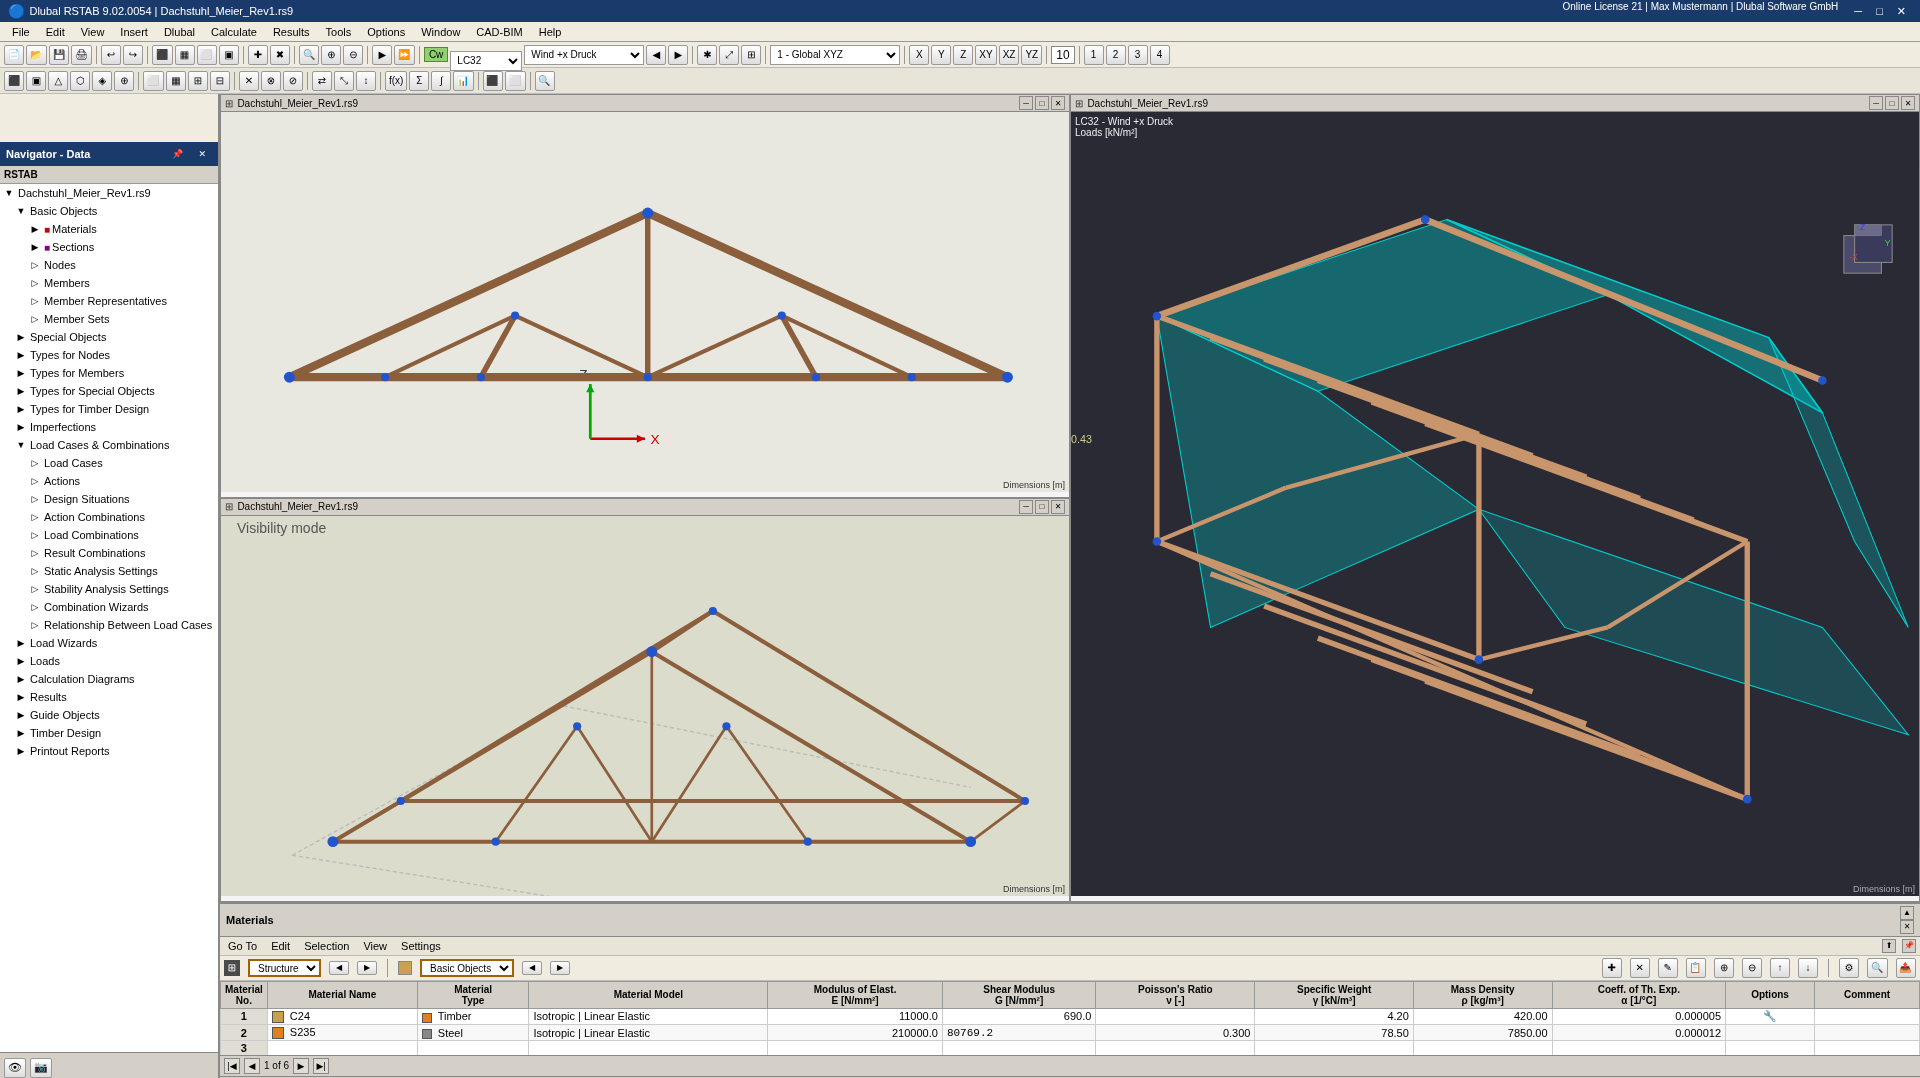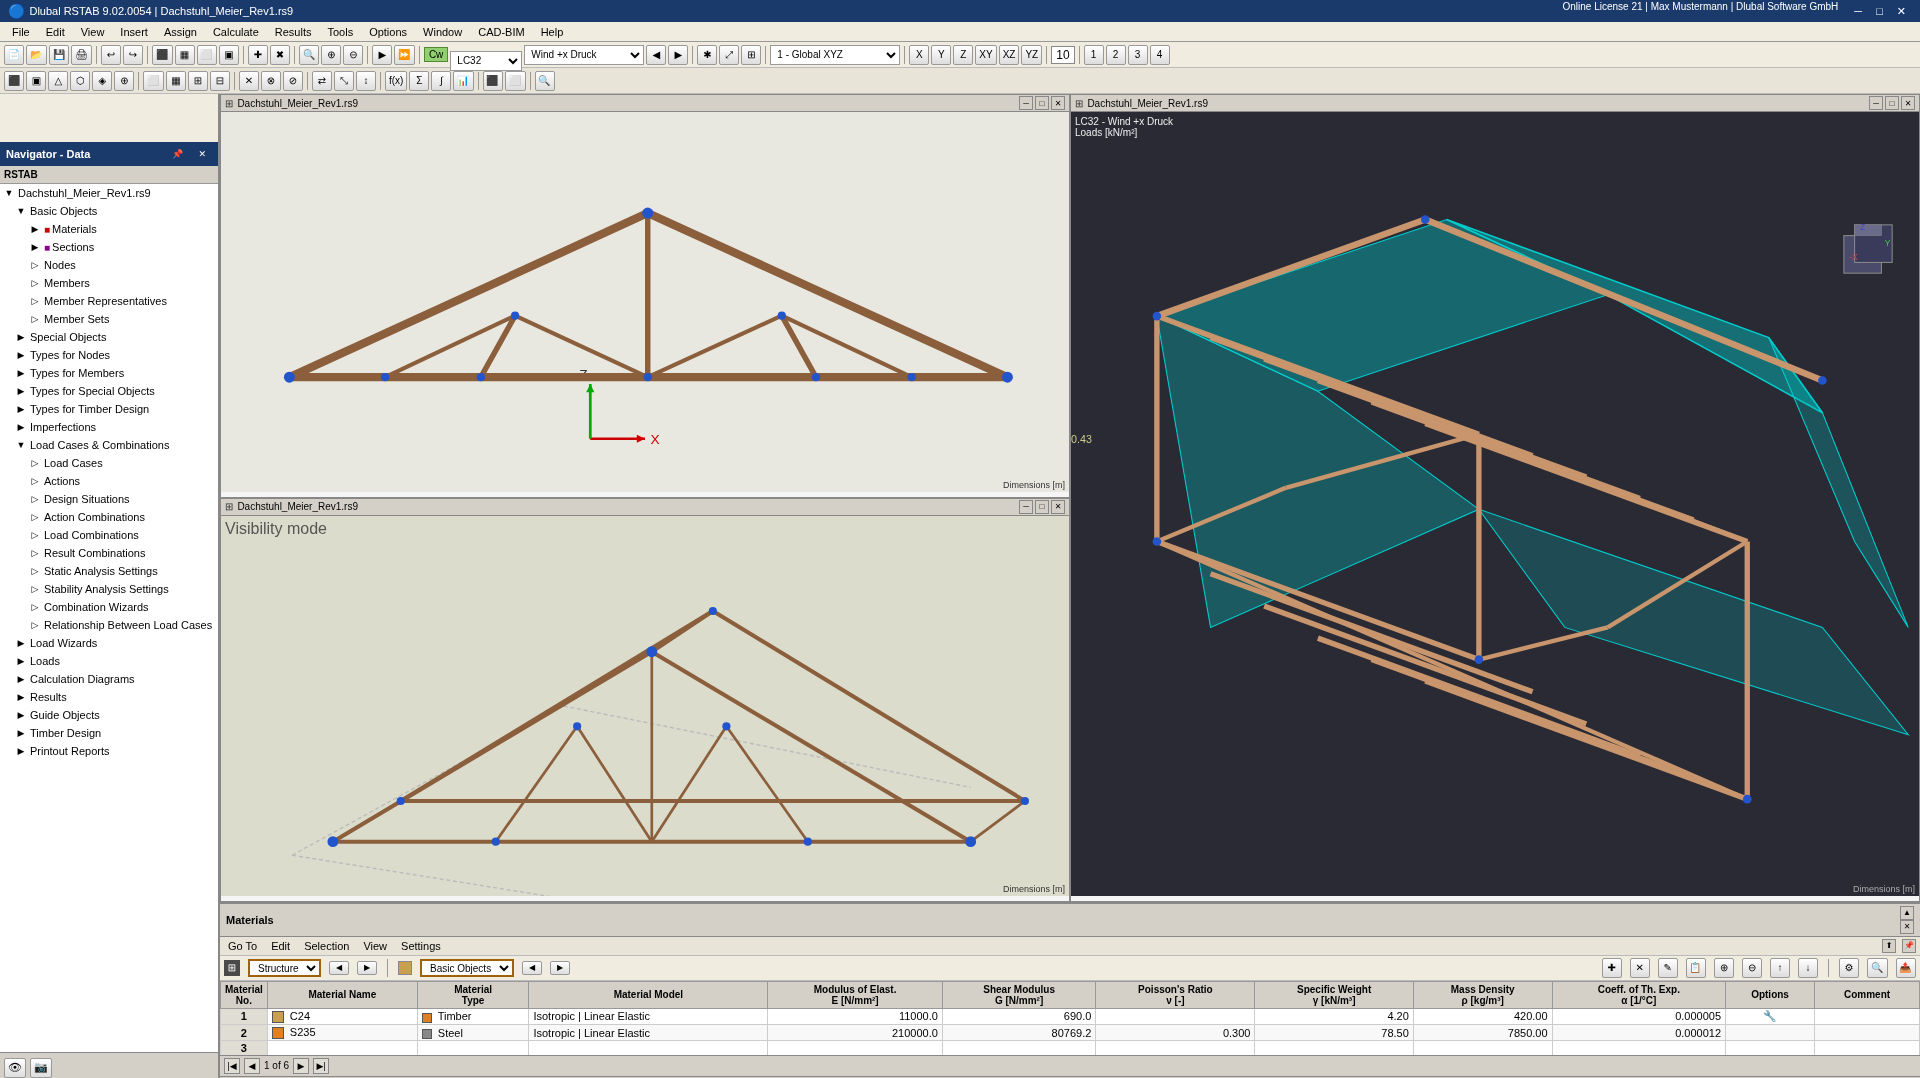--- a/index.html
+++ b/index.html
@@ -43,21 +43,21 @@
 
     
     .viewports { flex: 1; display: grid; grid-template-columns: 1fr 1fr; grid-template-rows: 1fr 1fr; gap: 0; }
     .viewport { background: #f5f5f5; border: 1px solid #888; position: relative; overflow: hidden; }
     .viewport-header { background: #d4d0c8; border-bottom: 1px solid #888; padding: 1px 4px; font-size: 10px; display: flex; align-items: center; justify-content: space-between; }
     .viewport-title { display: flex; align-items: center; gap: 4px; }
     .viewport-controls { display: flex; gap: 2px; }
     .vp-btn { background: #d4d0c8; border: 1px solid #888; width: 14px; height: 14px; font-size: 8px; cursor: pointer; display: flex; align-items: center; justify-content: center; }
     .viewport-canvas { width: 100%; height: calc(100% - 22px); position: relative; }
     .dim-label { position: absolute; bottom: 2px; right: 4px; font-size: 9px; color: #333; }
-    .visibility-text { position: absolute; top: 4px; left: 4px; font-size: 16px; color: #555; }
+    .visibility-text { position: absolute; top: 4px; left: 16px; font-size: 14px; color: #555; }
 
     
     .viewport-top-left .viewport-canvas { background: #e8e8e0; }
     .viewport-bottom-left .viewport-canvas { background: #ddd; }
 
     
     .lc-info { position: absolute; top: 4px; left: 4px; font-size: 10px; color: #eee; }
 
     
     .bottom-panel { height: 200px; background: #f0ece0; border-top: 2px solid #888; display: flex; flex-direction: column; }
@@ -102,21 +102,21 @@
     <button class="title-btn">□</button>
     <button class="title-btn close">✕</button>
   </div>
 </div>
 
 <div class="menu-bar">
   <span class="menu-item">File</span>
   <span class="menu-item">Edit</span>
   <span class="menu-item">View</span>
   <span class="menu-item">Insert</span>
-  <span class="menu-item">Assign</span>
+  <span class="menu-item">Dlubal</span>
   <span class="menu-item">Calculate</span>
   <span class="menu-item">Results</span>
   <span class="menu-item">Tools</span>
   <span class="menu-item">Options</span>
   <span class="menu-item">Window</span>
   <span class="menu-item">CAD-BIM</span>
   <span class="menu-item">Help</span>
 </div>
 
 <div class="toolbar-row">
@@ -759,21 +759,21 @@
               <td>
                 <span style="background:#e08020; width:12px; height:12px; display:inline-block; border:1px solid #555; vertical-align:middle; margin-right:3px;"></span>
                 S235
               </td>
               <td>
                 <span style="background:#888888; width:10px; height:10px; display:inline-block; border:1px solid #555; vertical-align:middle; margin-right:3px;"></span>
                 Steel
               </td>
               <td>Isotropic | Linear Elastic</td>
               <td style="text-align:right;">210000.0</td>
-              <td style="text-align:right;">80769.2</td>
+              <td style="text-align:left;font-family:Liberation Mono, monospace;">80769.2</td>
               <td style="text-align:right;">0.300</td>
               <td style="text-align:right;">78.50</td>
               <td style="text-align:right;">7850.00</td>
               <td style="text-align:right;">0.000012</td>
               <td style="text-align:center;"></td>
               <td></td>
             </tr>
             <tr>
               <td>3</td>
               <td></td>

